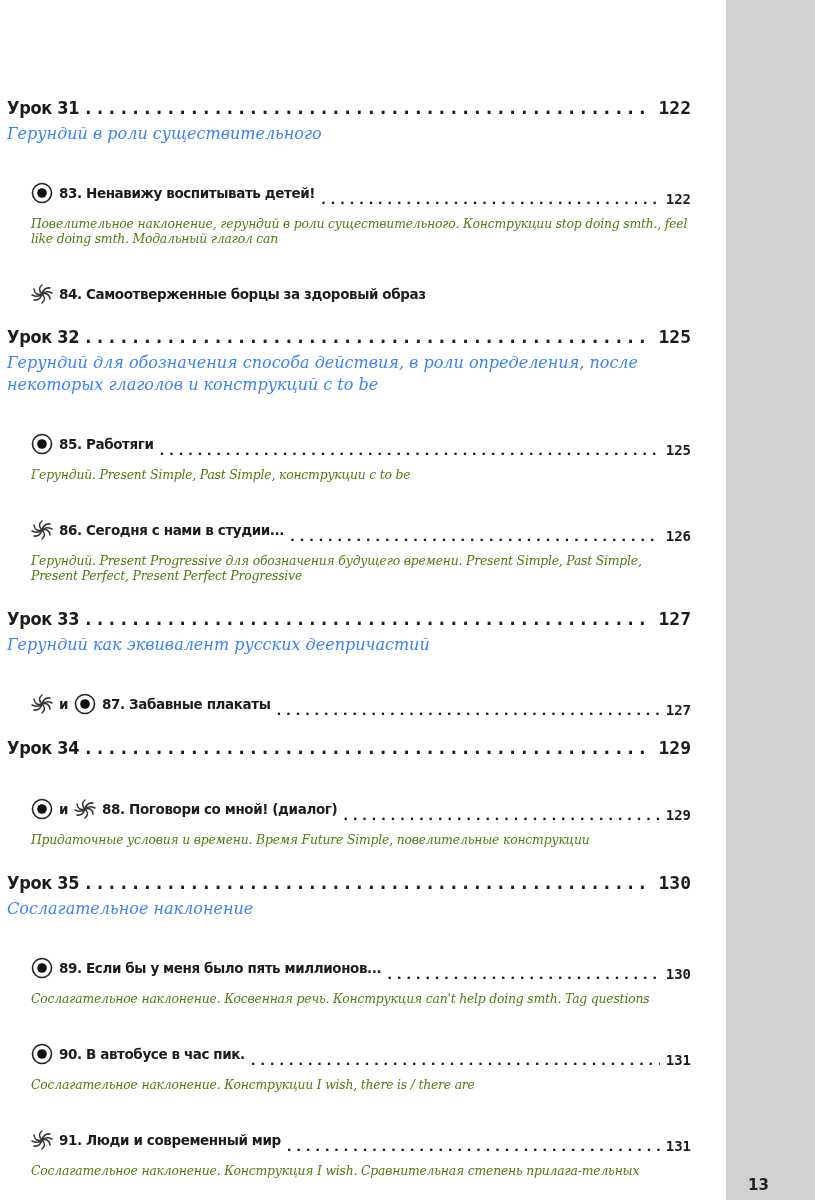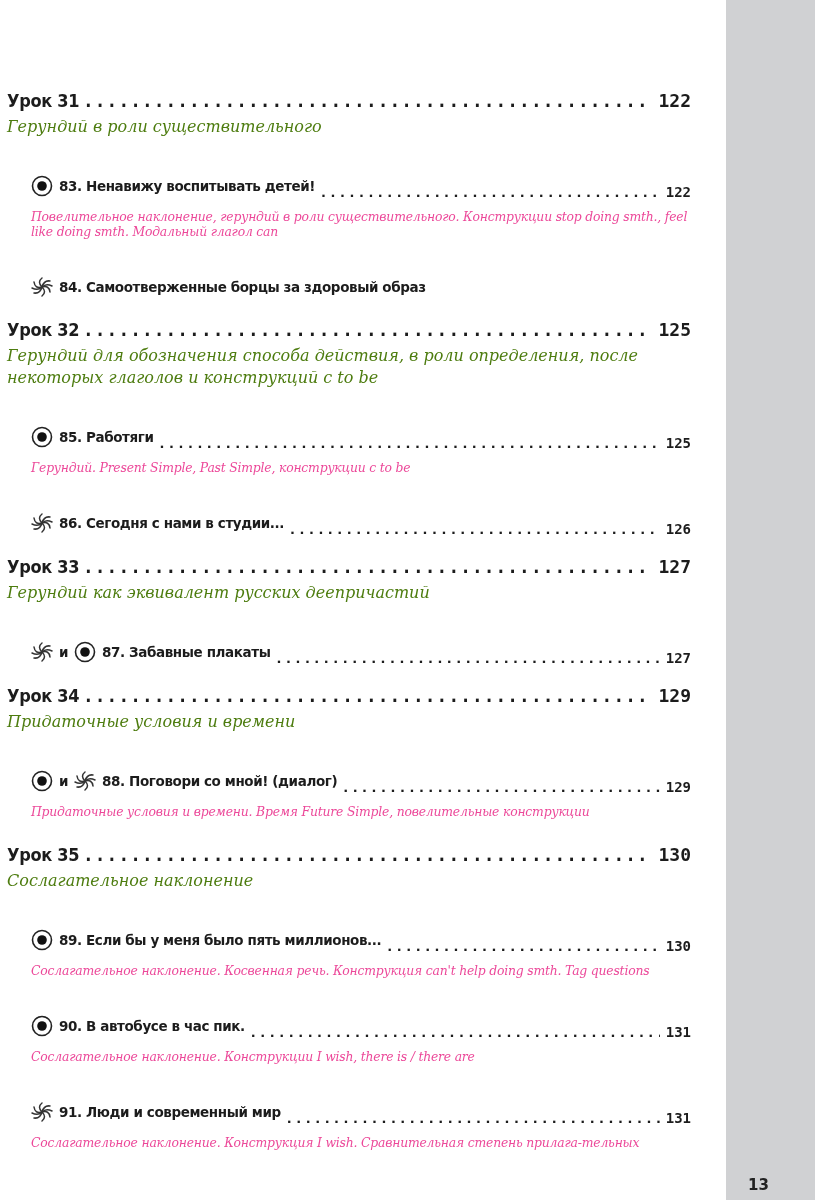--- a/index.html
+++ b/index.html
@@ -9,21 +9,21 @@
   }
   .sidebar {
     position: absolute; left: 726px; top: 0; width: 89px; height: 1200px;
     background: #d0d1d3;
   }
   .page-number {
     position: absolute; left: 748px; top: 1176px;
     font-family: "DejaVu Sans", sans-serif; font-weight: bold; font-size: 15px; color: #222;
   }
   .content {
-    position: absolute; left: 7px; top: 88px; width: 684px;
+    position: absolute; left: 7px; top: 95px; width: 684px;
   }
   .lesson { margin-bottom: 0; }
   .row {
     display: flex; align-items: baseline; white-space: nowrap;
   }
   .row .title { flex: 0 0 auto; }
   .row .dots {
     flex: 1 1 auto; overflow: hidden; margin: 0 6px;
     letter-spacing: 0;
   }
@@ -33,34 +33,34 @@
   .row .page { flex: 0 0 auto; }
   .lesson-head {
     font-family: "DejaVu Sans Condensed", "DejaVu Sans", sans-serif;
     font-weight: bold; font-size: 18px; height: 26px; line-height: 26px;
   }
   .lesson-head .title { font-stretch: condensed; letter-spacing: -0.3px; }
   .lesson-head .dots { font-size: 18px; font-weight: bold; }
   .lesson-head .page { font-family: "DejaVu Sans Mono", monospace; font-size: 18px; }
   .lesson-sub {
     font-family: "DejaVu Serif", serif; font-style: italic; font-size: 16px;
-    line-height: 22px; color: #4d7c0f; margin-top: 2px; margin-bottom: 10px;
+    line-height: 22px; color: #3b82f6; margin-top: 2px; margin-bottom: 10px;
   }
   .item { padding-left: 24px; margin-top: 37px; }
   .item-head {
     font-family: "DejaVu Sans", sans-serif; font-weight: bold; font-size: 13.5px;
     line-height: 20px; min-height: 22px;
   }
   .item-head .title { display: inline-flex; align-items: center; letter-spacing: -0.4px; }
   .item-head .dots { font-size: 13px; }
   .item-head .page { font-family: "DejaVu Sans Mono", monospace; font-size: 14px; }
   .item-head.wrap { display: block; }
   .item-desc {
     font-family: "DejaVu Serif", serif; font-style: italic; font-size: 12.4px;
-    line-height: 15px; color: #ec4899; margin-top: 6px; margin-bottom: 9px; letter-spacing: -0.2px;
+    line-height: 15px; color: #4d7c0f; margin-top: 6px; margin-bottom: 9px; letter-spacing: -0.2px;
   }
   .icon { display: inline-block; vertical-align: middle; margin-right: 6px; }
   .icon-disc { width: 22px; height: 22px; }
   .icon-spiral { width: 22px; height: 22px; }
   .conj { margin-right: 6px; }
   .gap-lesson { height: 14px; }
 </style>
 </head>
 <body>
 
@@ -150,20 +150,21 @@
                   <path d="M11 11 Q6 6 11 2"></path>
                   <path d="M11 11 Q15 7 21 10"></path>
                   <path d="M11 11 Q7 15 1 12"></path>
                 </g>
               </svg></span>
           <span>86. Сегодня с нами в студии...</span>
         </span>
         <span class="dots"></span>
         <span class="page">126</span>
       </div>
+      <div class="item-desc">Герундий. Present Progressive для обозначения будущего времени. Present Simple, Past Simple, Present Perfect, Present Perfect Progressive</div>
     </div>
   </div>
   <div class="gap-lesson"></div>
 
   <div class="lesson">
     <div class="row lesson-head">
       <span class="title">Урок 33</span>
       <span class="dots"></span>
       <span class="page">127</span>
     </div>
@@ -197,21 +198,20 @@
     </div>
   </div>
   <div class="gap-lesson"></div>
 
   <div class="lesson">
     <div class="row lesson-head">
       <span class="title">Урок 34</span>
       <span class="dots"></span>
       <span class="page">129</span>
     </div>
-    <div class="lesson-sub">Придаточные условия и времени</div>
 
     <div class="item">
       <div class="row item-head">
         <span class="title">
           <span class="icon icon-disc"><svg viewBox="0 0 22 22" width="22" height="22">
                 <circle cx="11" cy="11" r="9.5" fill="none" stroke="#222" stroke-width="1.6"></circle>
                 <circle cx="11" cy="11" r="4.8" fill="#111"></circle>
               </svg></span>
           <span class="conj">и</span>
           <span class="icon icon-spiral"><svg viewBox="0 0 22 22" width="22" height="22">

